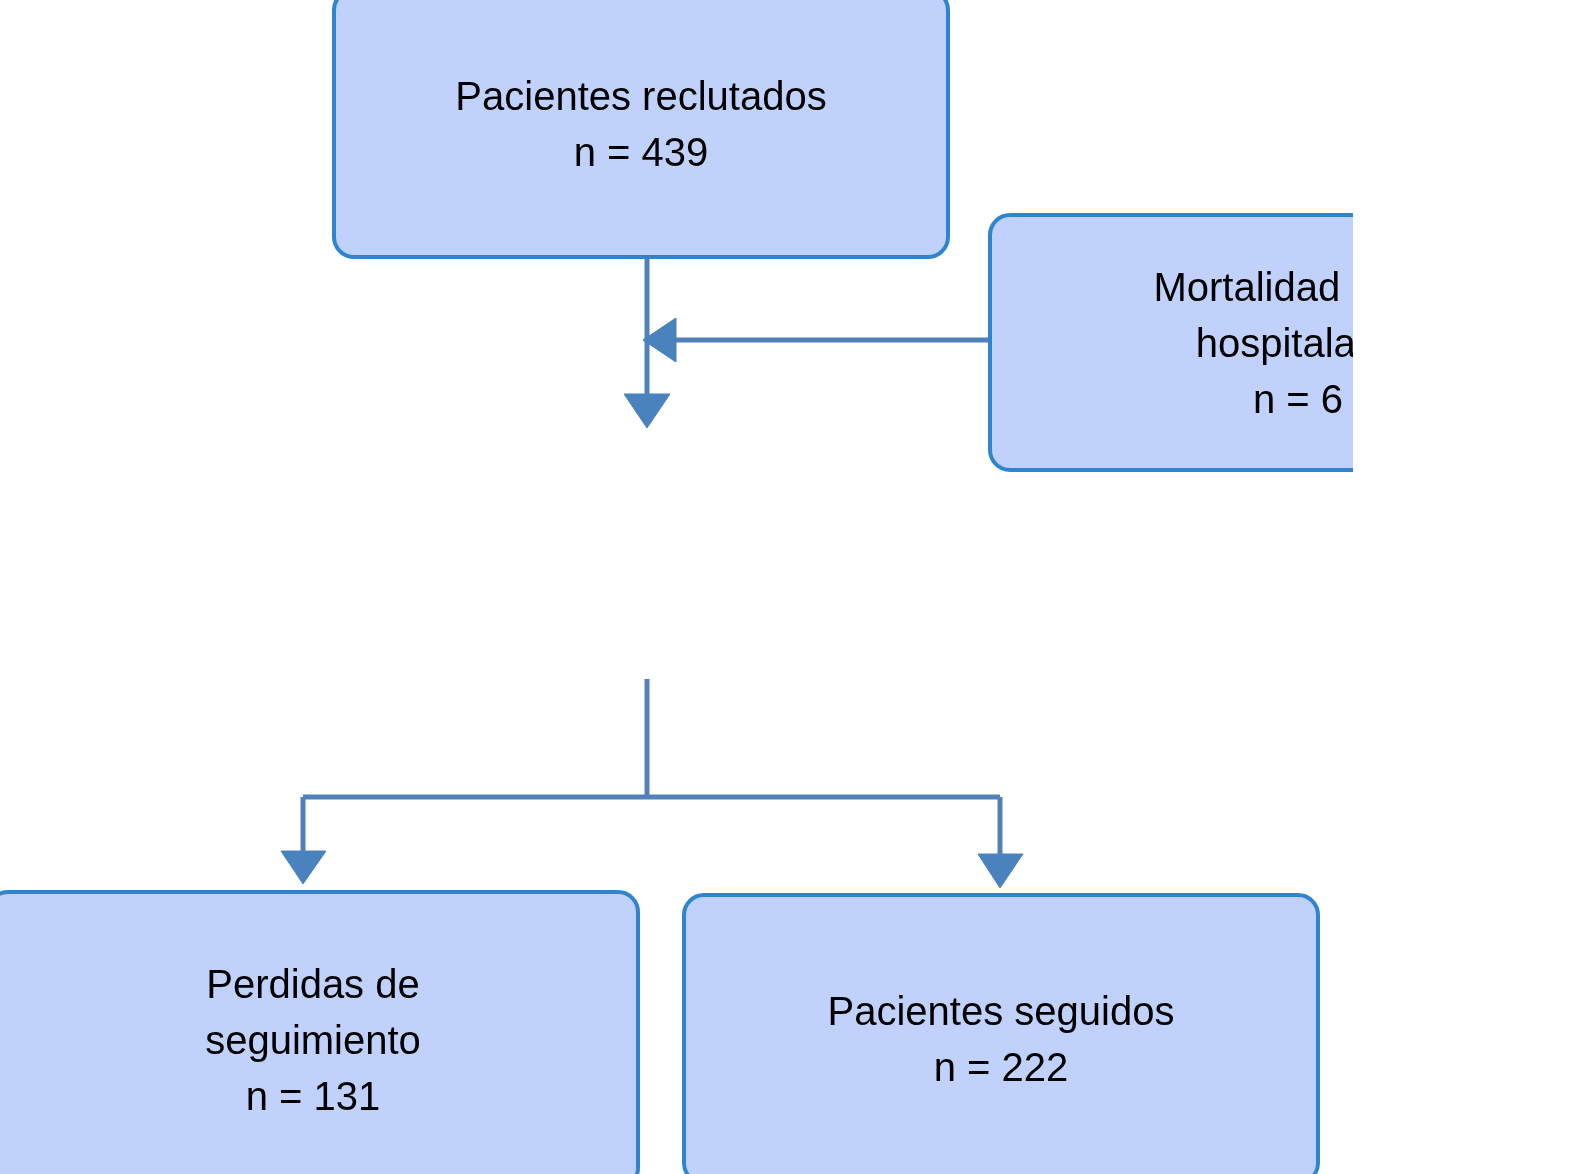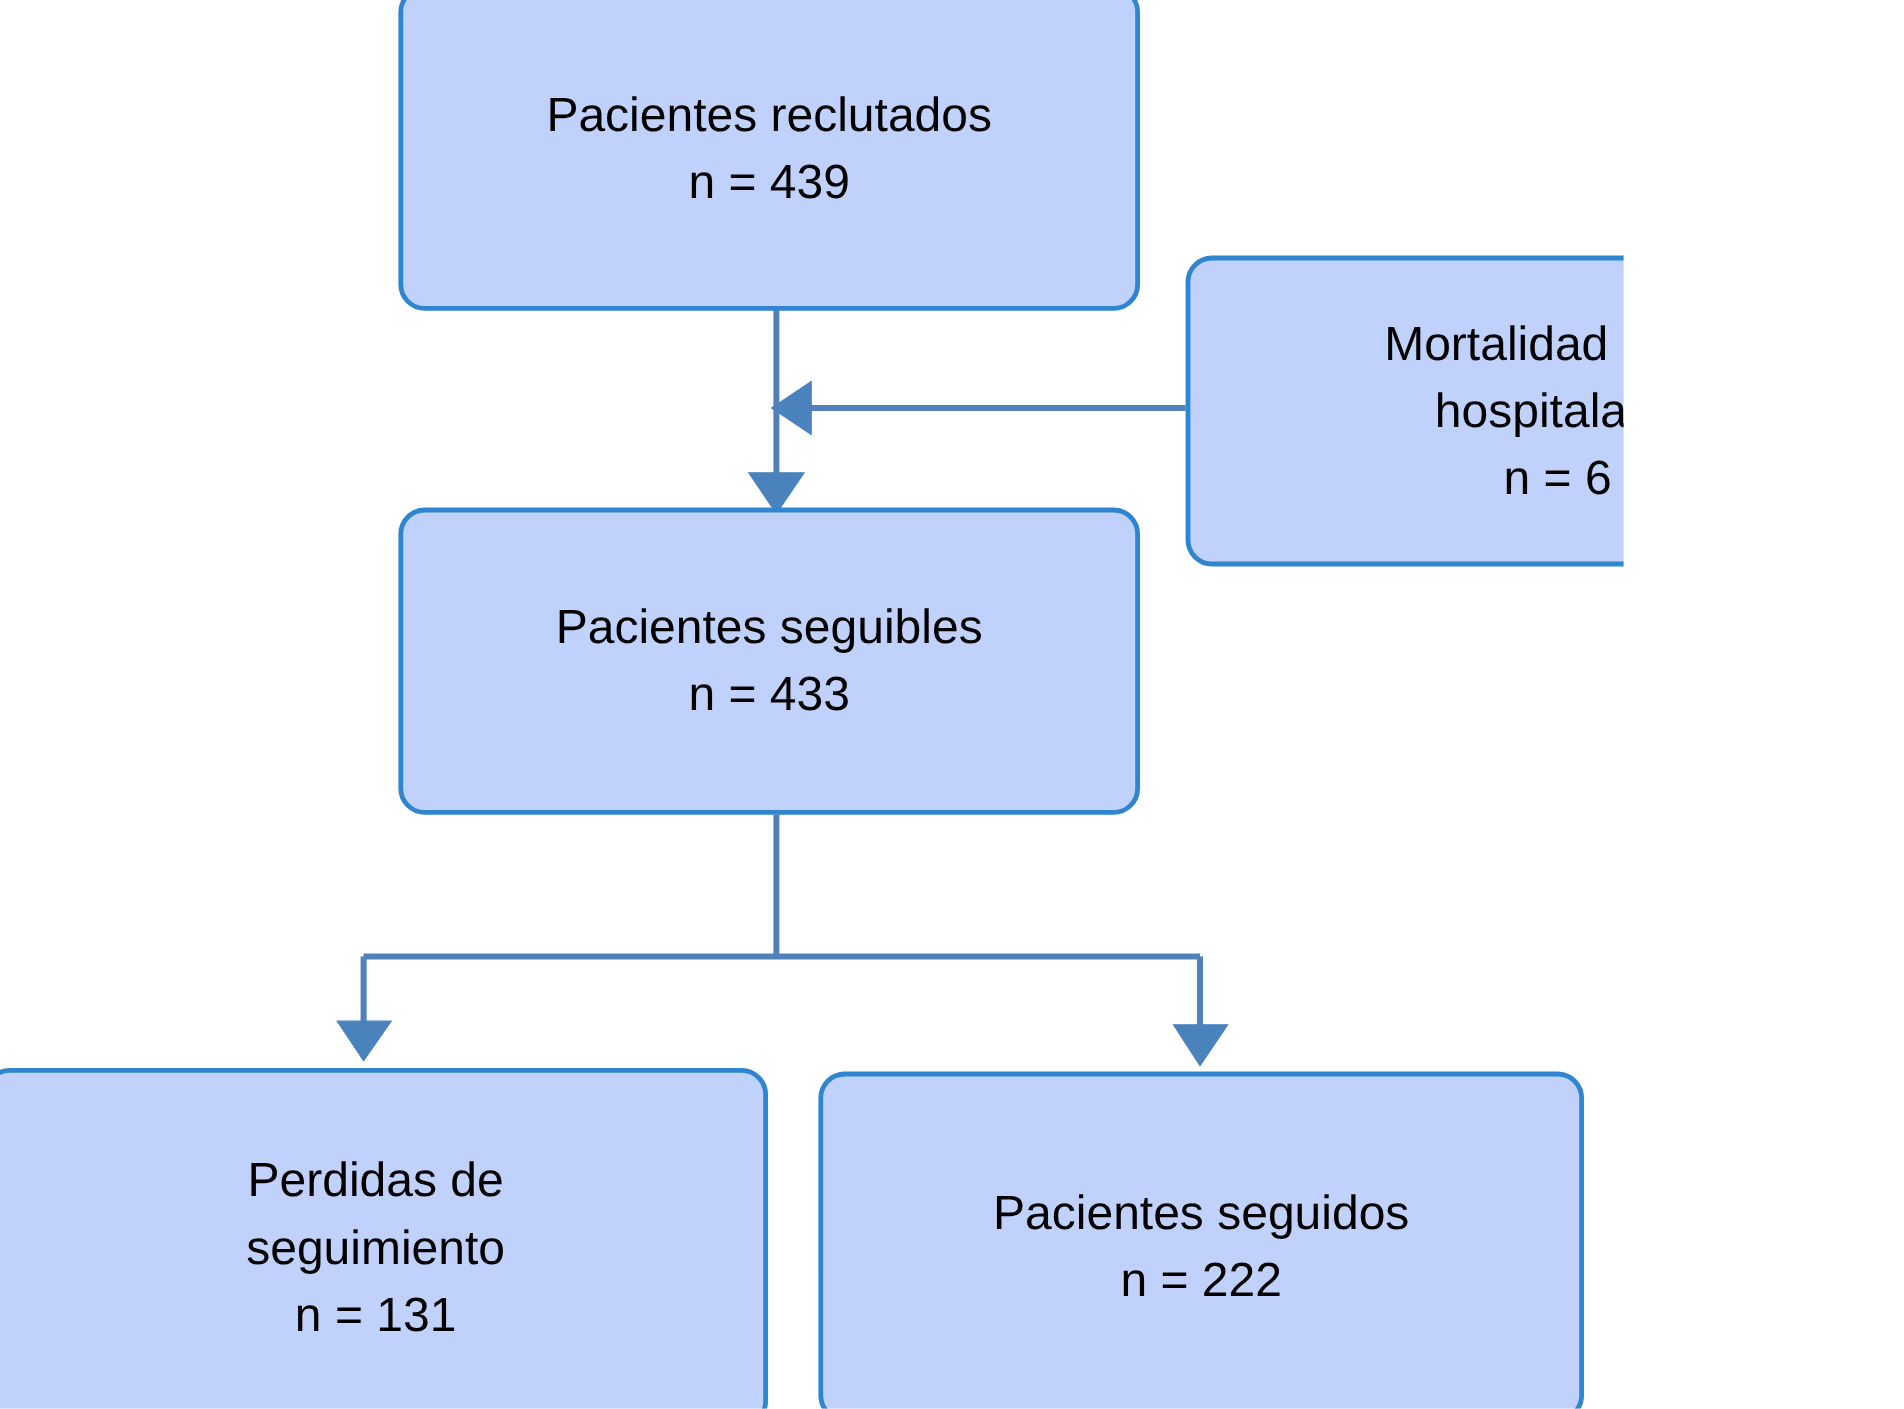--- a/index.html
+++ b/index.html
@@ -93,24 +93,20 @@
     <span class="node-text">Pacientes reclutados
 n = 439</span>
   </div>
 
   <div class="node" id="node-mortality">
     <span class="node-text">Mortalidad intra-
 hospitalaria
 n = 6</span>
   </div>
 
-  <div class="node" id="node-followable">
-    <span class="node-text">Pacientes seguibles
-n = 433</span>
-  </div>
 
   <div class="node" id="node-lost">
     <span class="node-text">Perdidas de
 seguimiento
 n = 131</span>
   </div>
 
   <div class="node" id="node-followed">
     <span class="node-text">Pacientes seguidos
 n = 222</span>

